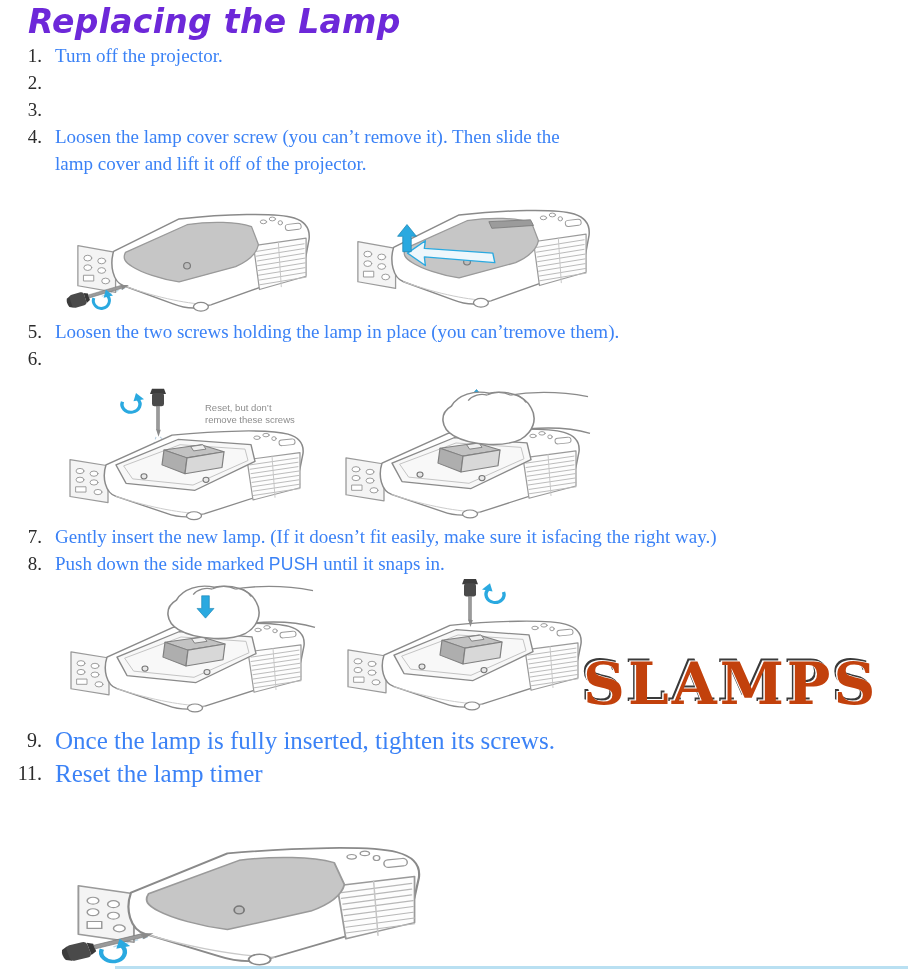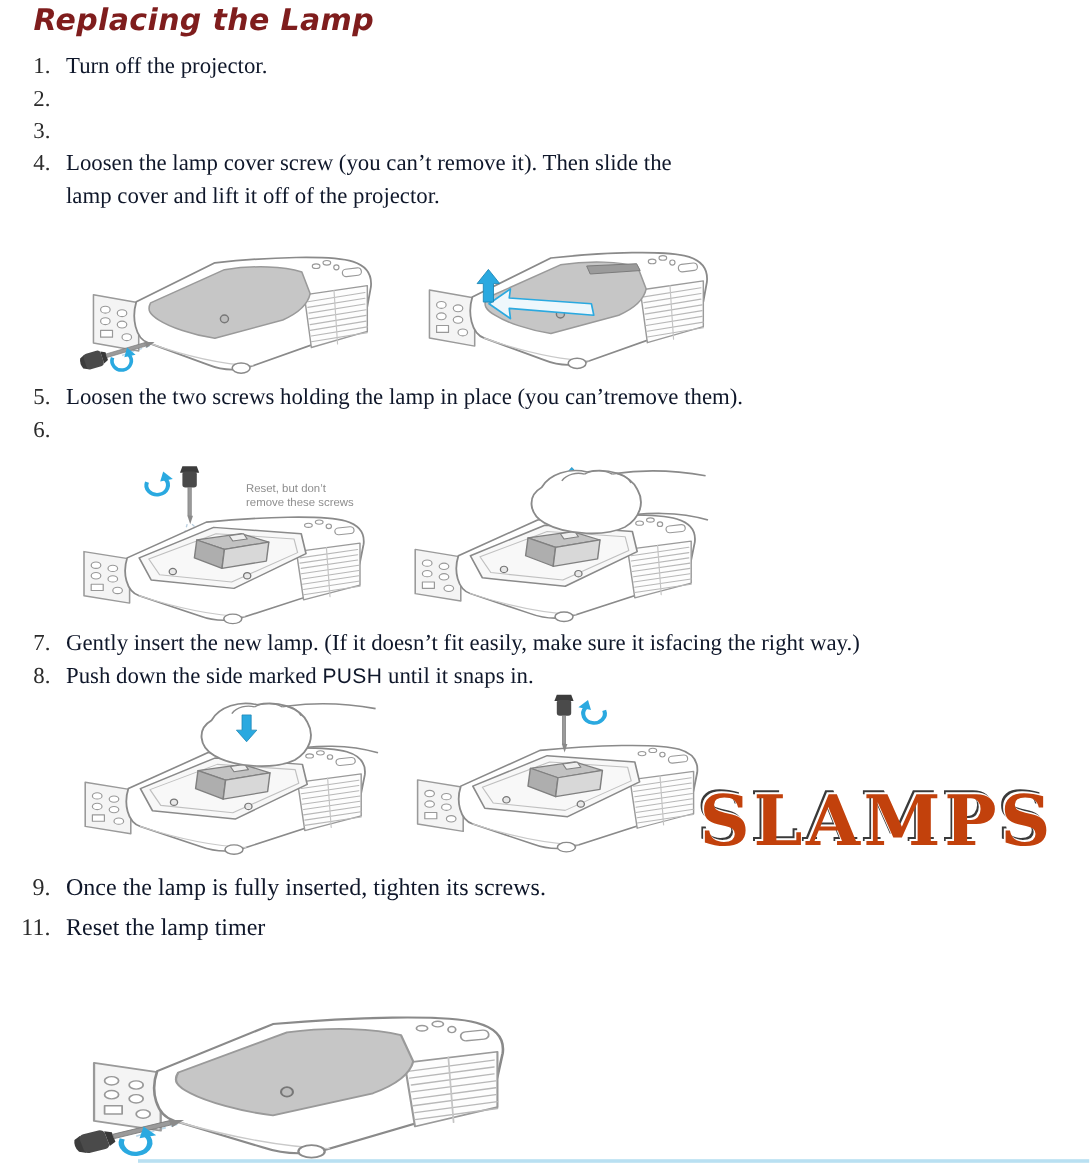--- a/index.html
+++ b/index.html
@@ -3,32 +3,32 @@
 <meta charset="utf-8">
 <style>
   html,body{margin:0;padding:0;background:#ffffff;}
   .page{
     position:relative;width:908px;height:972px;background:#fff;overflow:hidden;
     font-family:"Liberation Serif", serif;color:#2b2b2b;
   }
   .title{
     position:absolute;left:28px;top:2px;
     font-family:"DejaVu Sans", sans-serif;font-weight:bold;font-style:italic;
-    font-size:25px;color:#7f1d1d;letter-spacing:.3px;white-space:nowrap;
+    font-size:33px;color:#6d28d9;letter-spacing:.3px;white-space:nowrap;
   }
   .steps{position:absolute;left:0;width:908px;}
   .step{display:flex;align-items:flex-start;}
   .step .num{
     width:42px;flex:0 0 42px;text-align:right;font-size:19px;line-height:27px;color:#2b2b2b;
   }
   .step .txt{
-    margin-left:13px;font-size:19px;line-height:27px;white-space:nowrap;color:#0f172a;
+    margin-left:13px;font-size:19px;line-height:27px;white-space:nowrap;color:#3b82f6;
   }
   .steps.big .step .num{font-size:20px;line-height:33px;}
-  .steps.big .step .txt{font-size:20px;line-height:33px;}
+  .steps.big .step .txt{font-size:25px;line-height:33px;}
   .power-icon{display:inline-block;vertical-align:-2px;margin:0 5px;}
   .push{font-family:"Liberation Sans", sans-serif;font-size:17.5px;letter-spacing:.3px;}
   .ill{position:absolute;}
   .caption{
     position:absolute;left:205px;top:402px;
     font-family:"Liberation Sans", sans-serif;font-size:9.5px;line-height:12px;color:#8d8d8d;
     white-space:nowrap;
   }
   .watermark{
     position:absolute;left:583px;top:653px;

